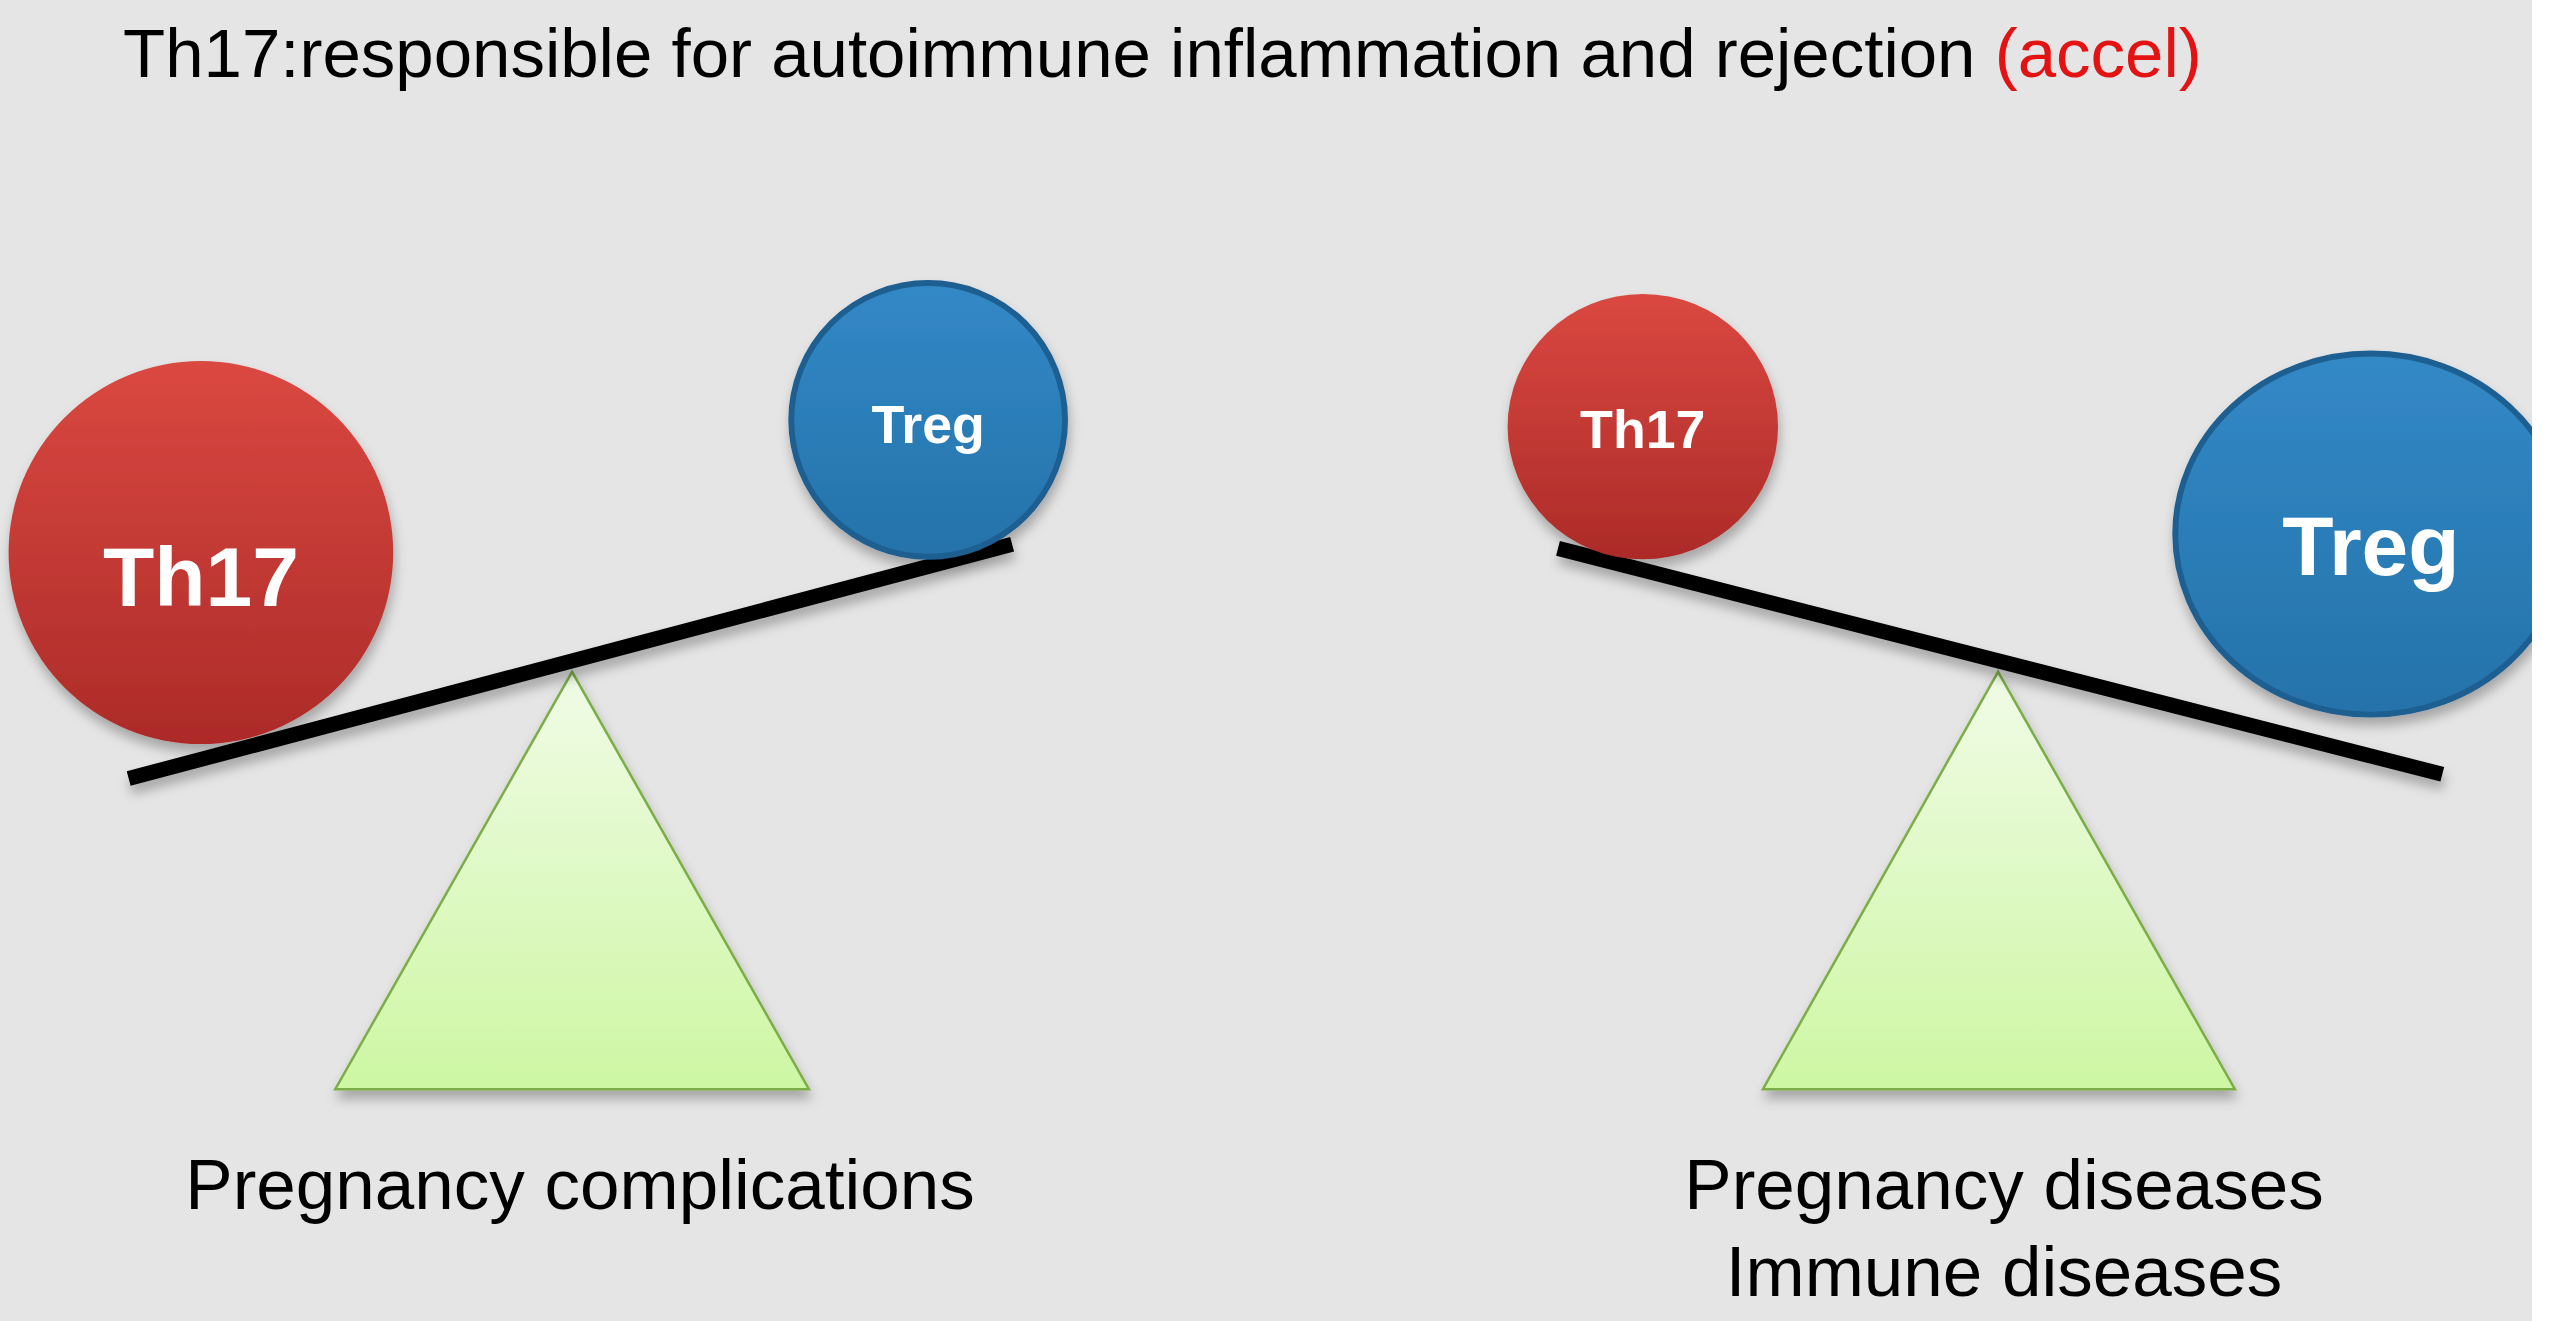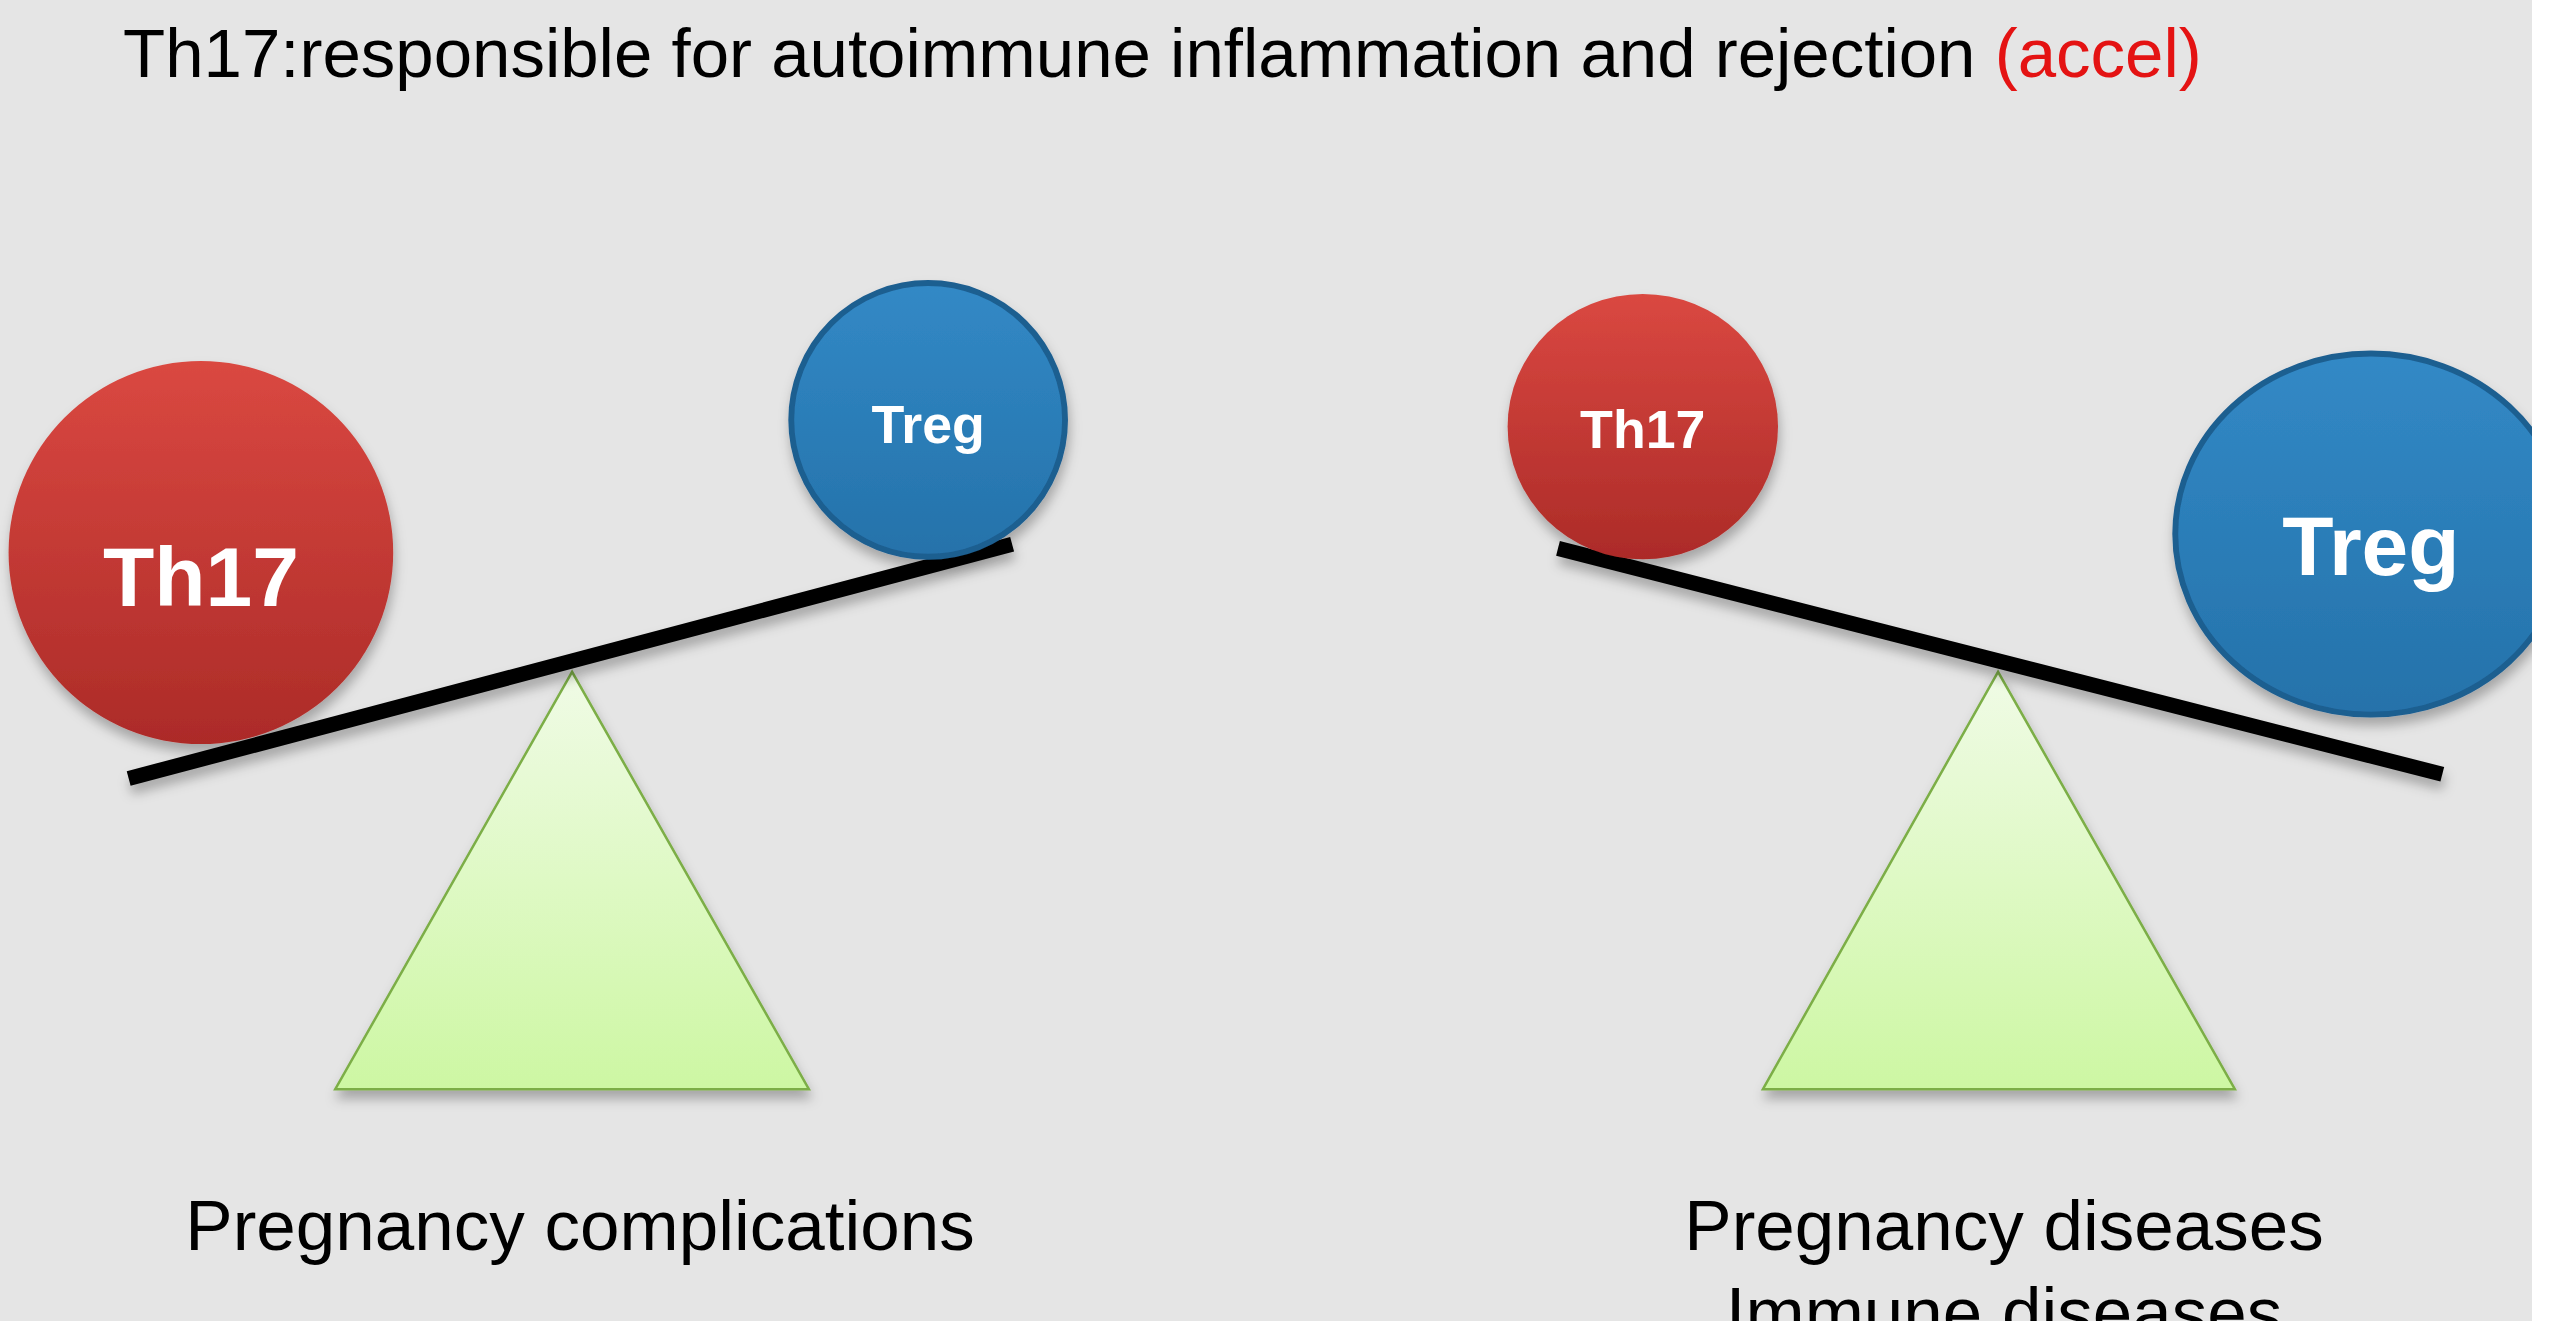--- a/index.html
+++ b/index.html
@@ -37,21 +37,20 @@
     font-family: "Liberation Sans", "DejaVu Sans", sans-serif;
   }
   .caption {
     position: absolute;
     transform: translateX(-50%);
     font-size: 71px;
     line-height: 87px;
     color: #000000;
     text-align: center;
     white-space: nowrap;
-    margin-top: 41px;
   }
   .caption-left  { left: 580px;  top: 1141px; }
   .caption-right { left: 2004px; top: 1141px; }
 </style>
 </head>
 <body>
 
 <div class="canvas">
 
   <div class="title-block">

